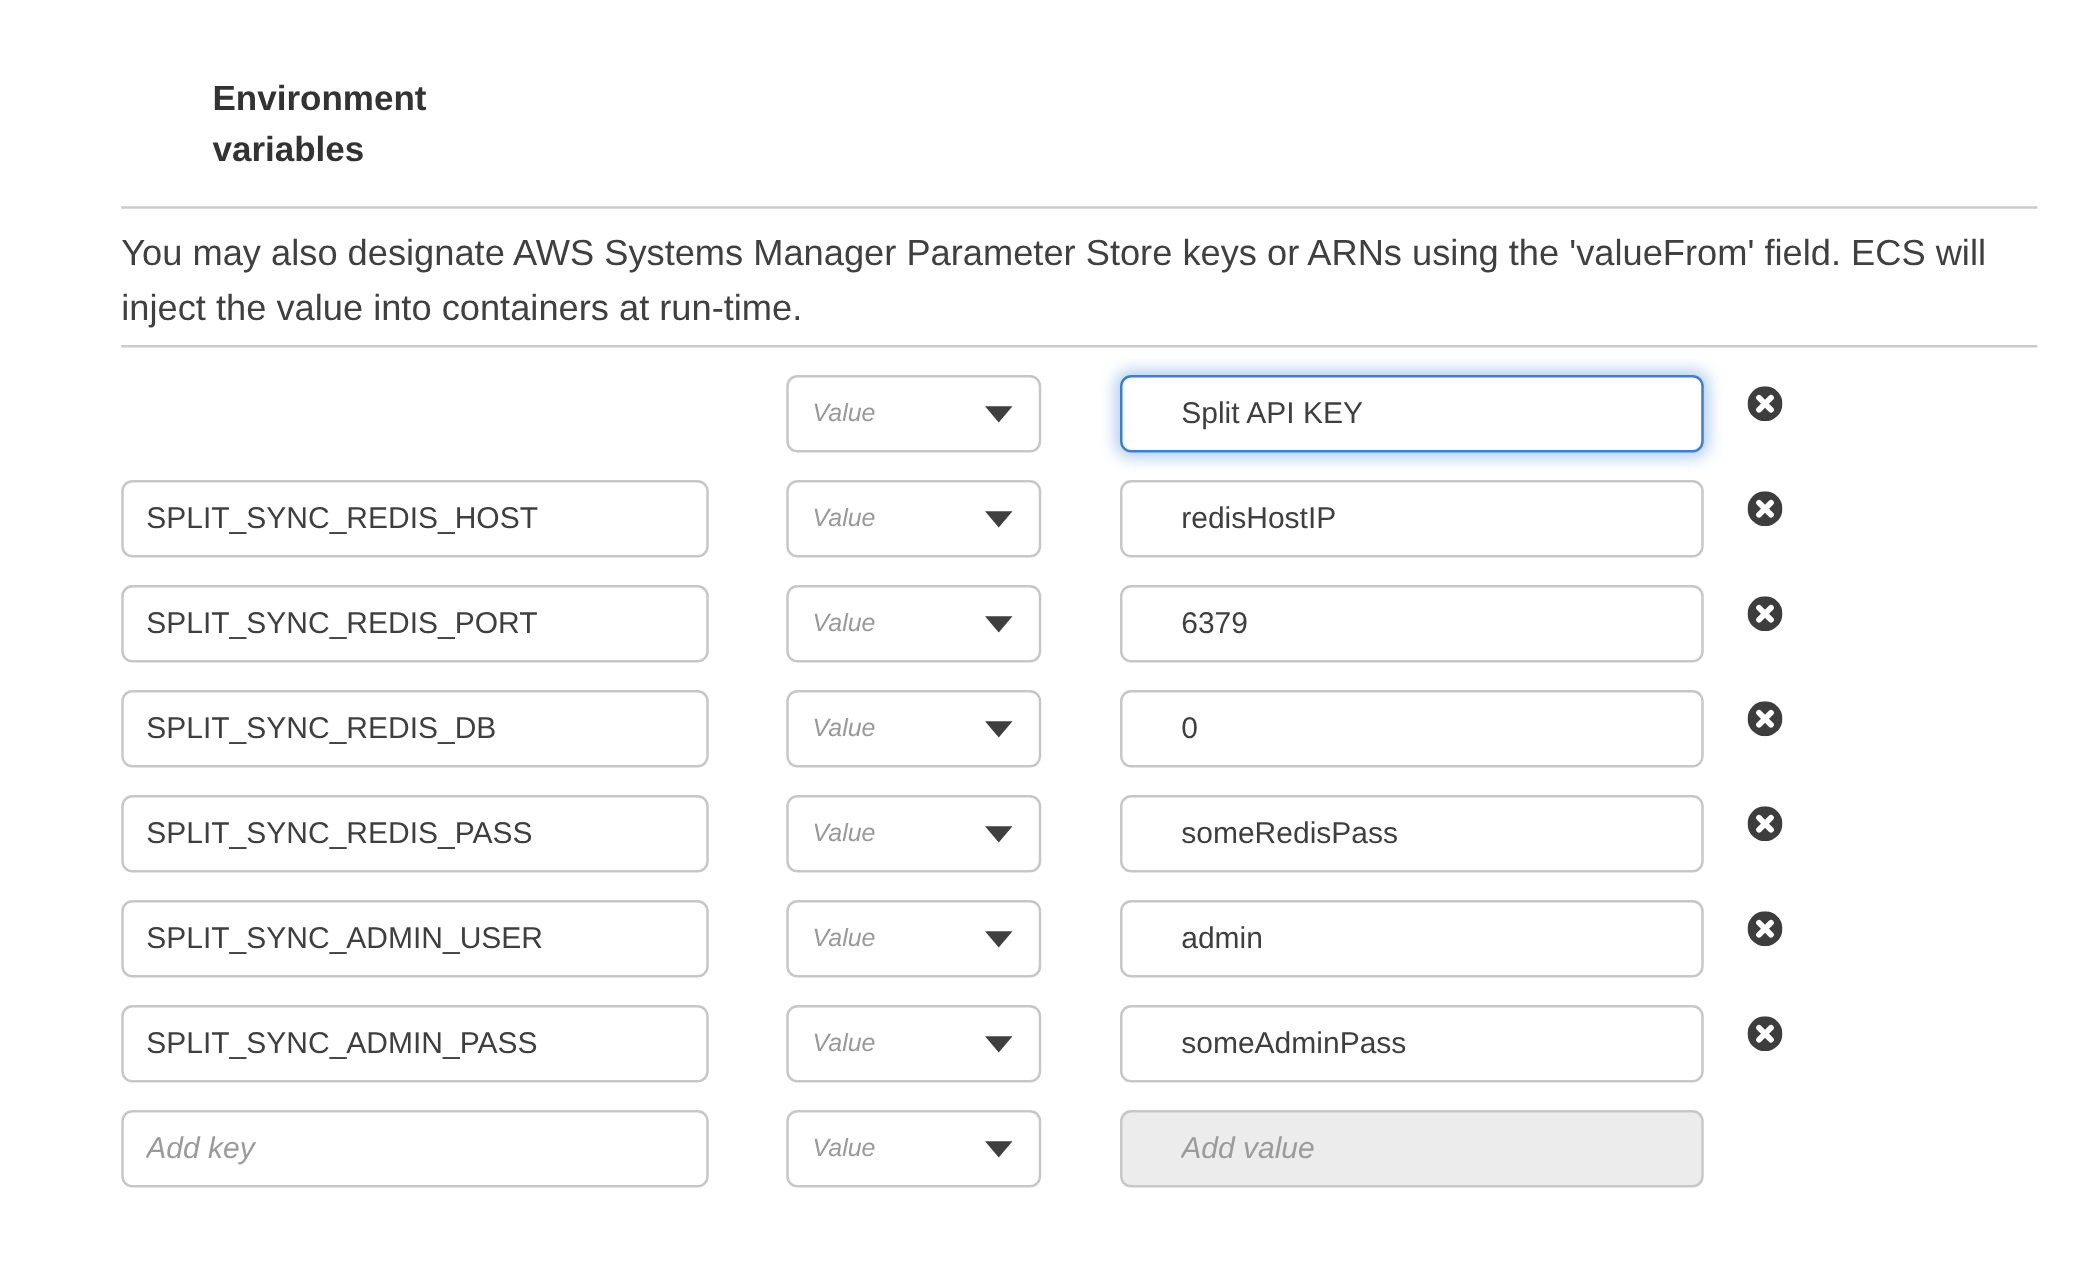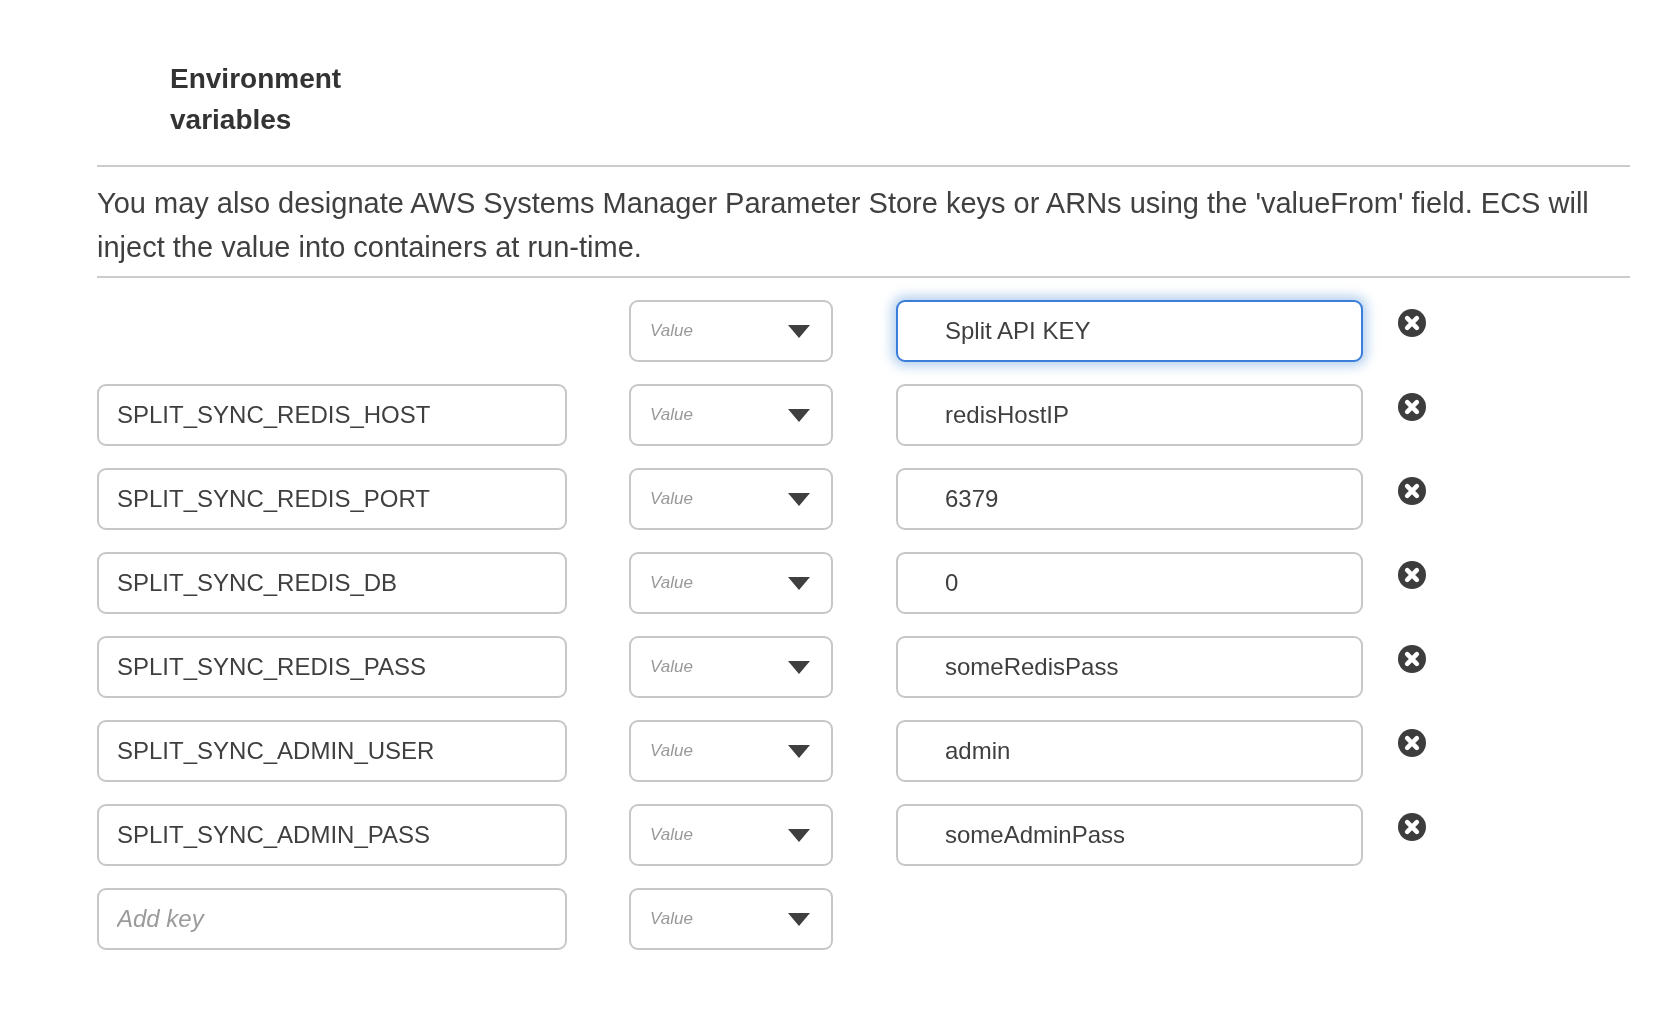--- a/index.html
+++ b/index.html
@@ -85,21 +85,21 @@
     border: 2px solid #c7c7c7;
     border-radius: 9px;
     background: #ffffff;
     cursor: pointer;
   }
   .dd-label {
     position: absolute;
     left: 19px;
     top: 0;
     line-height: 58px;
-    font-size: 17px;
+    font-size: 20px;
     font-style: italic;
     color: #999999;
   }
   .caret {
     position: absolute;
     right: 21px;
     top: 50%;
     margin-top: -6px;
     width: 0;
     height: 0;
@@ -240,17 +240,18 @@
           </svg>
         </button>
       </div>
 
       <div class="env-row">
         <input class="field key-field" type="text" placeholder="Add key" style="">
         <div class="dropdown">
           <span class="dd-label">Value</span>
           <span class="caret"></span>
         </div>
+        <input class="field value-field disabled-bg" type="text" placeholder="Add value" style="">
       </div>
 
     </div>
   </div>
 </div>
 
 </body></html>

